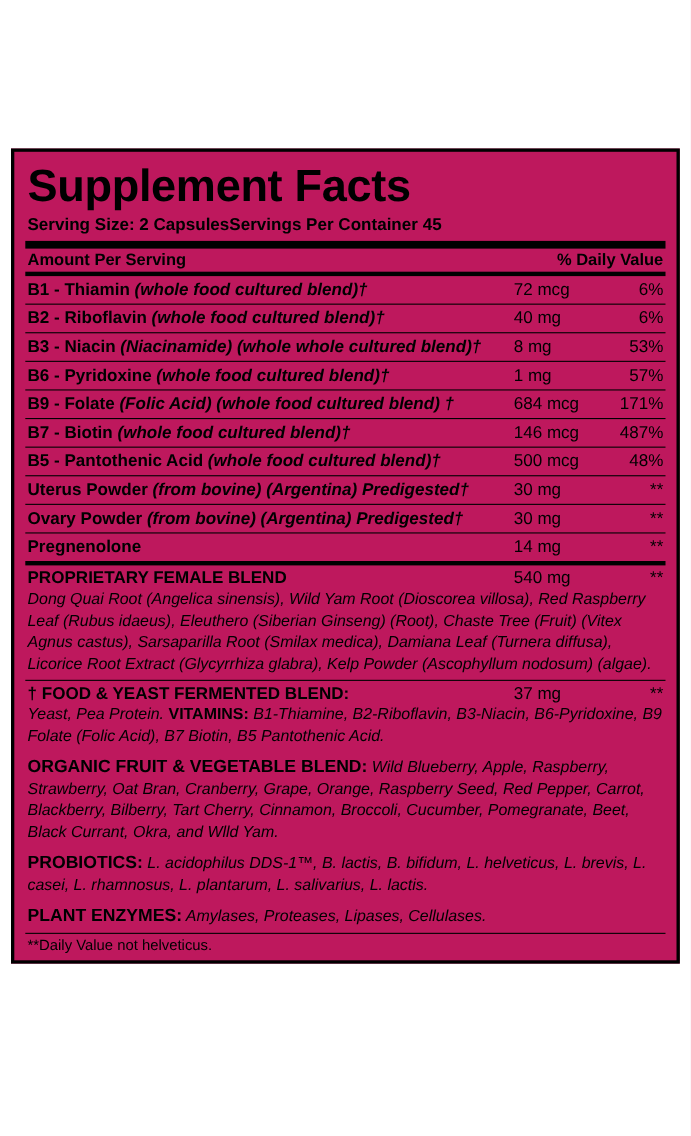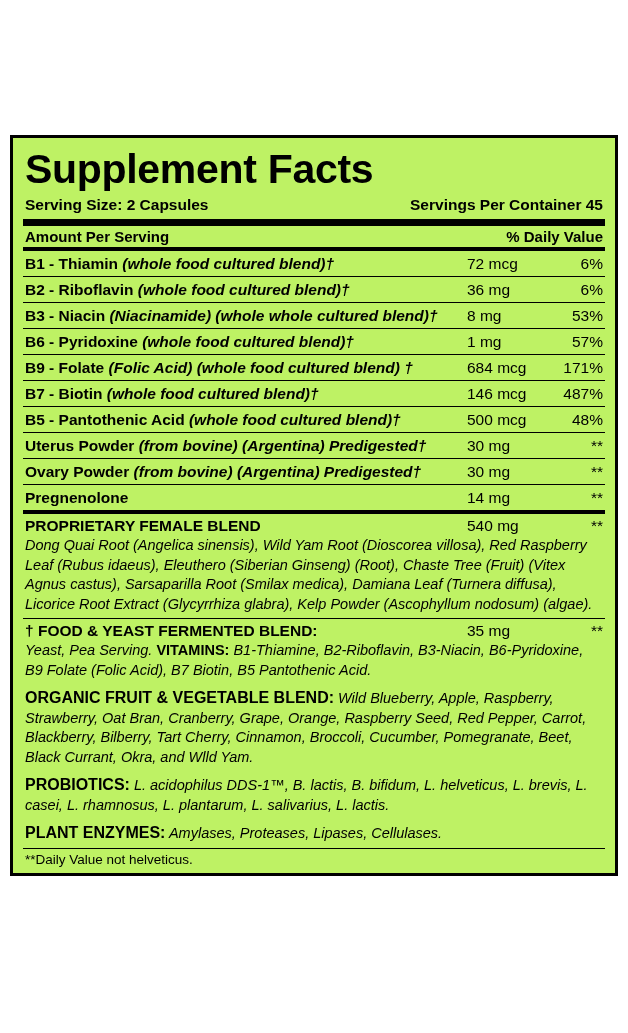--- a/index.html
+++ b/index.html
@@ -15,32 +15,31 @@
     -webkit-font-smoothing: antialiased;
   }
   .panel {
     position: absolute;
     left: 10px;
     top: 135px;
     width: 608px;
     border: 3px solid #000;
     box-sizing: border-box;
     padding: 6px 10px 4px 10px;
-    background: #bef264;
+    background: #be185d;
   }
   .title {
     font-size: 41px;
     font-weight: bold;
     letter-spacing: -0.3px;
     line-height: 46px;
     margin: 2px 0 2px 2px;
   }
   .serving-row {
     display: flex;
-    justify-content: space-between;
     font-size: 15.5px;
     font-weight: bold;
     margin: 4px 2px 5px 2px;
   }
   .rule-thick {
     border-top: 7px solid #000;
     margin: 0;
   }
   .rule-med {
     border-top: 4px solid #000;
@@ -152,21 +151,21 @@
 
   <div class="nut-row">
     <span class="nut-name"><span>B1 - Thiamin</span> <span class="ital">(whole food cultured blend)†</span></span>
     <span class="nut-amt">72 mcg</span>
     <span class="nut-dv">6%</span>
   </div>
   <div class="rule-thin"></div>
 
   <div class="nut-row">
     <span class="nut-name"><span>B2 - Riboflavin</span> <span class="ital">(whole food cultured blend)†</span></span>
-    <span class="nut-amt">36 mg</span>
+    <span class="nut-amt">40 mg</span>
     <span class="nut-dv">6%</span>
   </div>
   <div class="rule-thin"></div>
 
   <div class="nut-row">
     <span class="nut-name"><span>B3 - Niacin</span> <span class="ital">(Niacinamide) (whole whole cultured blend)†</span></span>
     <span class="nut-amt">8 mg</span>
     <span class="nut-dv">53%</span>
   </div>
   <div class="rule-thin"></div>
@@ -225,24 +224,24 @@
     <span class="blend-title">PROPRIETARY FEMALE BLEND</span>
     <span class="nut-amt">540 mg</span>
     <span class="nut-dv">**</span>
   </div>
   <div class="blend-body">Dong Quai Root (Angelica sinensis), Wild Yam Root (Dioscorea villosa), Red Raspberry Leaf (Rubus idaeus), Eleuthero (Siberian Ginseng) (Root), Chaste Tree (Fruit) (Vitex Agnus castus), Sarsaparilla Root (Smilax medica), Damiana Leaf (Turnera diffusa), Licorice Root Extract (Glycyrrhiza glabra), Kelp Powder (Ascophyllum nodosum) (algae).</div>
 
   <div class="rule-thin"></div>
 
   <div class="blend-head">
     <span class="blend-title">† FOOD &amp; YEAST FERMENTED BLEND:</span>
-    <span class="nut-amt">35 mg</span>
-    <span class="nut-dv">**</span>
-  </div>
-  <div class="blend-body"><span>Yeast, Pea Serving. </span><b>VITAMINS:</b><span> B1-Thiamine, B2-Riboflavin, B3-Niacin, B6-Pyridoxine, B9 Folate (Folic Acid), B7 Biotin, B5 Pantothenic Acid.</span></div>
+    <span class="nut-amt">37 mg</span>
+    <span class="nut-dv">**</span>
+  </div>
+  <div class="blend-body"><span>Yeast, Pea Protein. </span><b>VITAMINS:</b><span> B1-Thiamine, B2-Riboflavin, B3-Niacin, B6-Pyridoxine, B9 Folate (Folic Acid), B7 Biotin, B5 Pantothenic Acid.</span></div>
 
   <div class="sec-para"><span class="lbl">ORGANIC FRUIT &amp; VEGETABLE BLEND:</span><span> Wild Blueberry, Apple, Raspberry, Strawberry, Oat Bran, Cranberry, Grape, Orange, Raspberry Seed, Red Pepper, Carrot, Blackberry, Bilberry, Tart Cherry, Cinnamon, Broccoli, Cucumber, Pomegranate, Beet, Black Currant, Okra, and Wlld Yam.</span></div>
 
   <div class="sec-para"><span class="lbl">PROBIOTICS:</span><span> L. acidophilus DDS-1™, B. lactis, B. bifidum, L. helveticus, L. brevis, L. casei, L. rhamnosus, L. plantarum, L. salivarius, L. lactis.</span></div>
 
   <div class="sec-para"><span class="lbl">PLANT ENZYMES:</span><span> Amylases, Proteases, Lipases, Cellulases.</span></div>
 
   <div class="rule-thin"></div>
 
   <div class="dv-note">**Daily Value not helveticus.</div>

